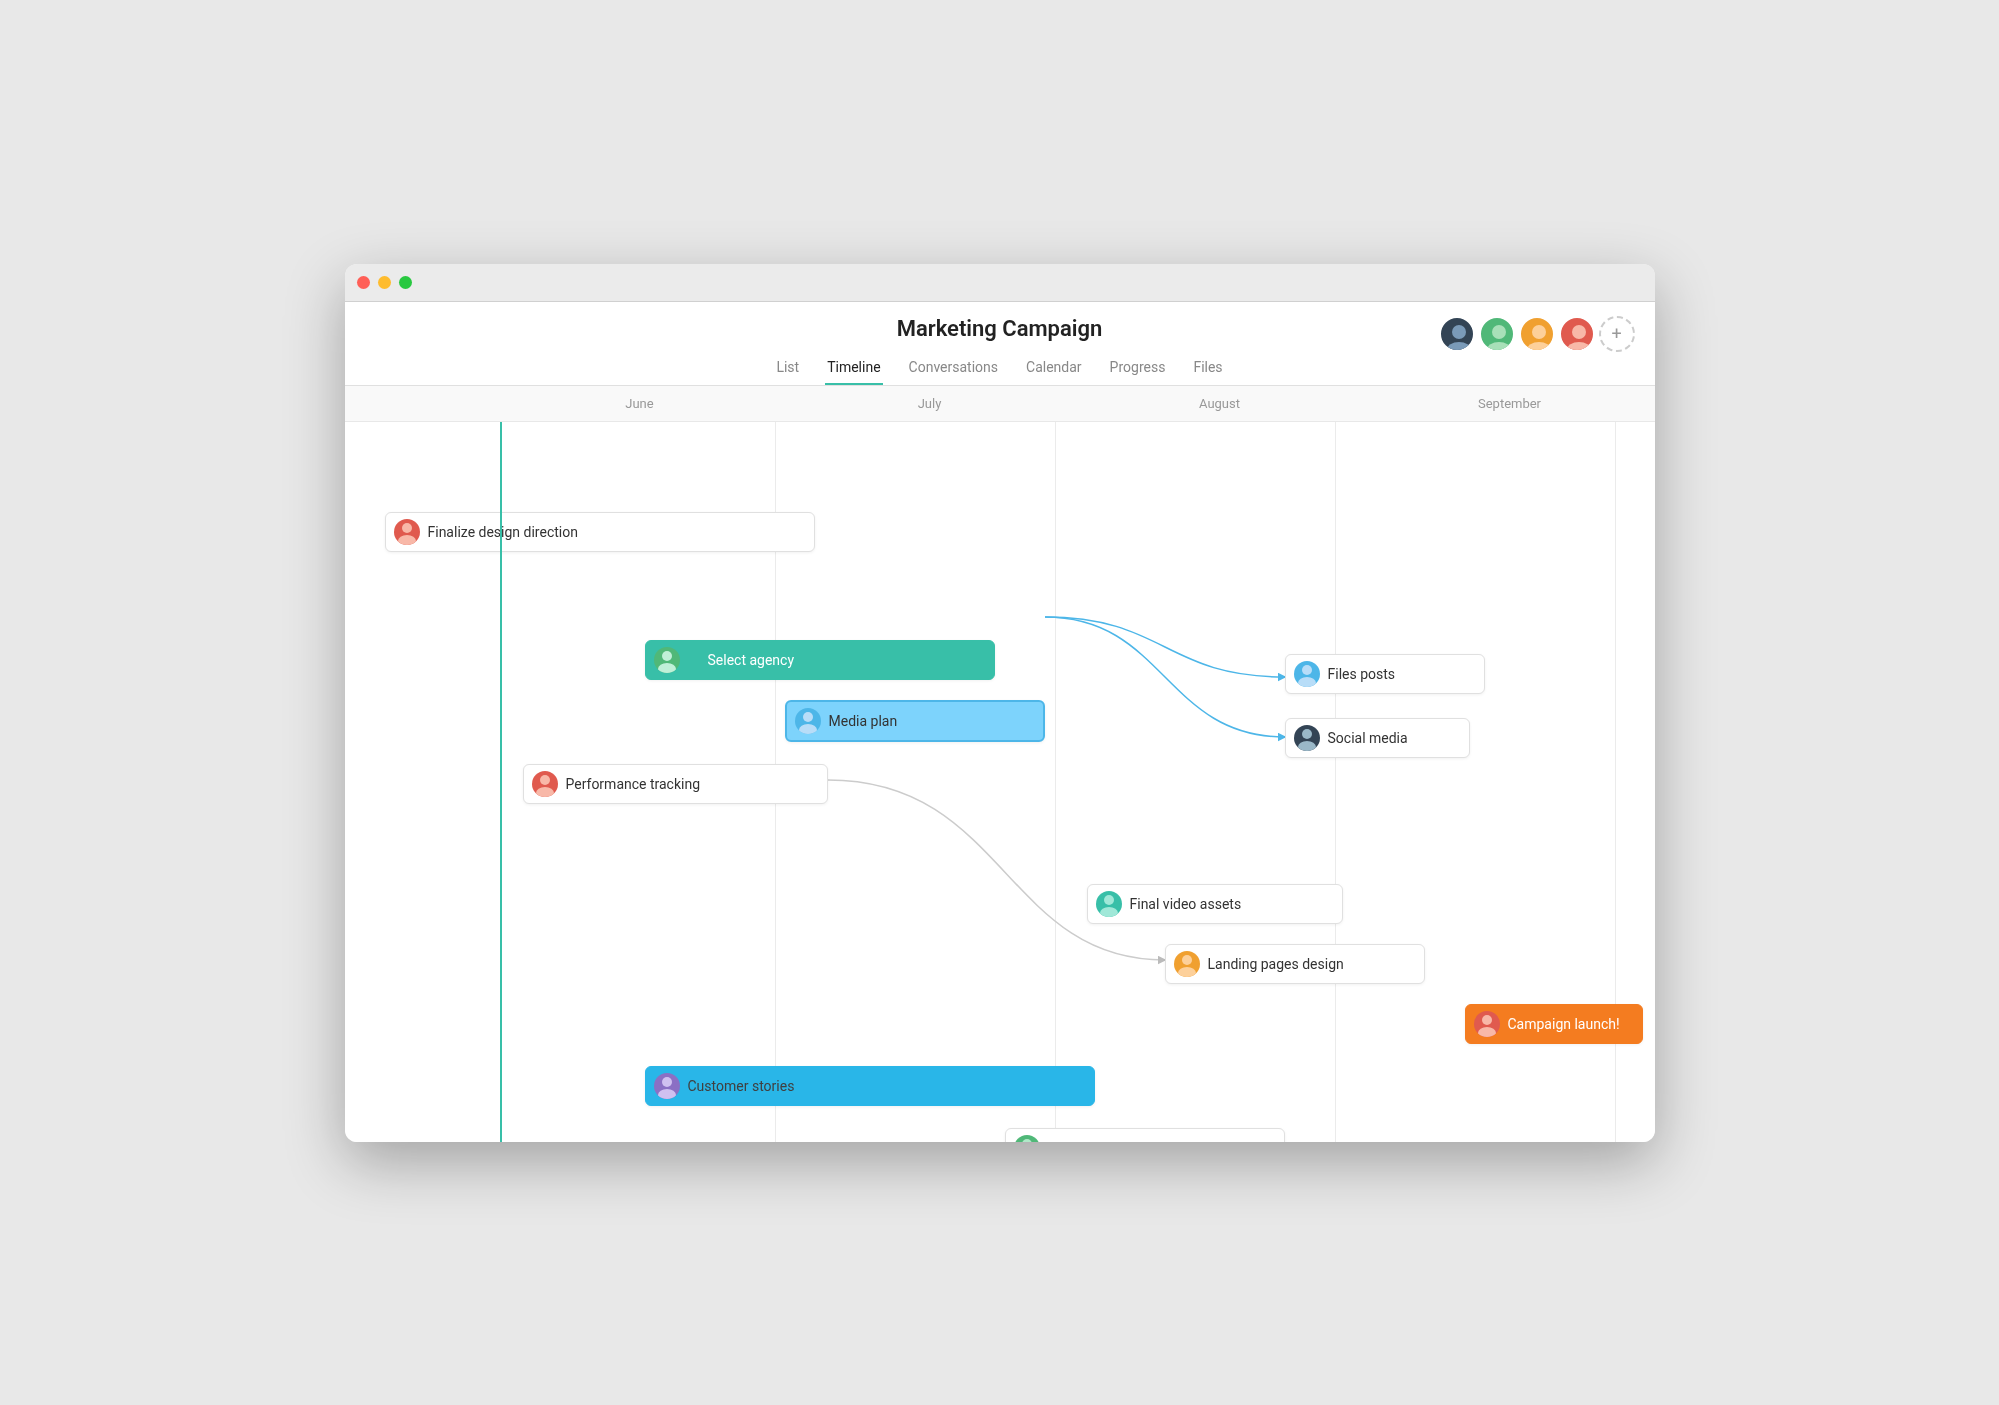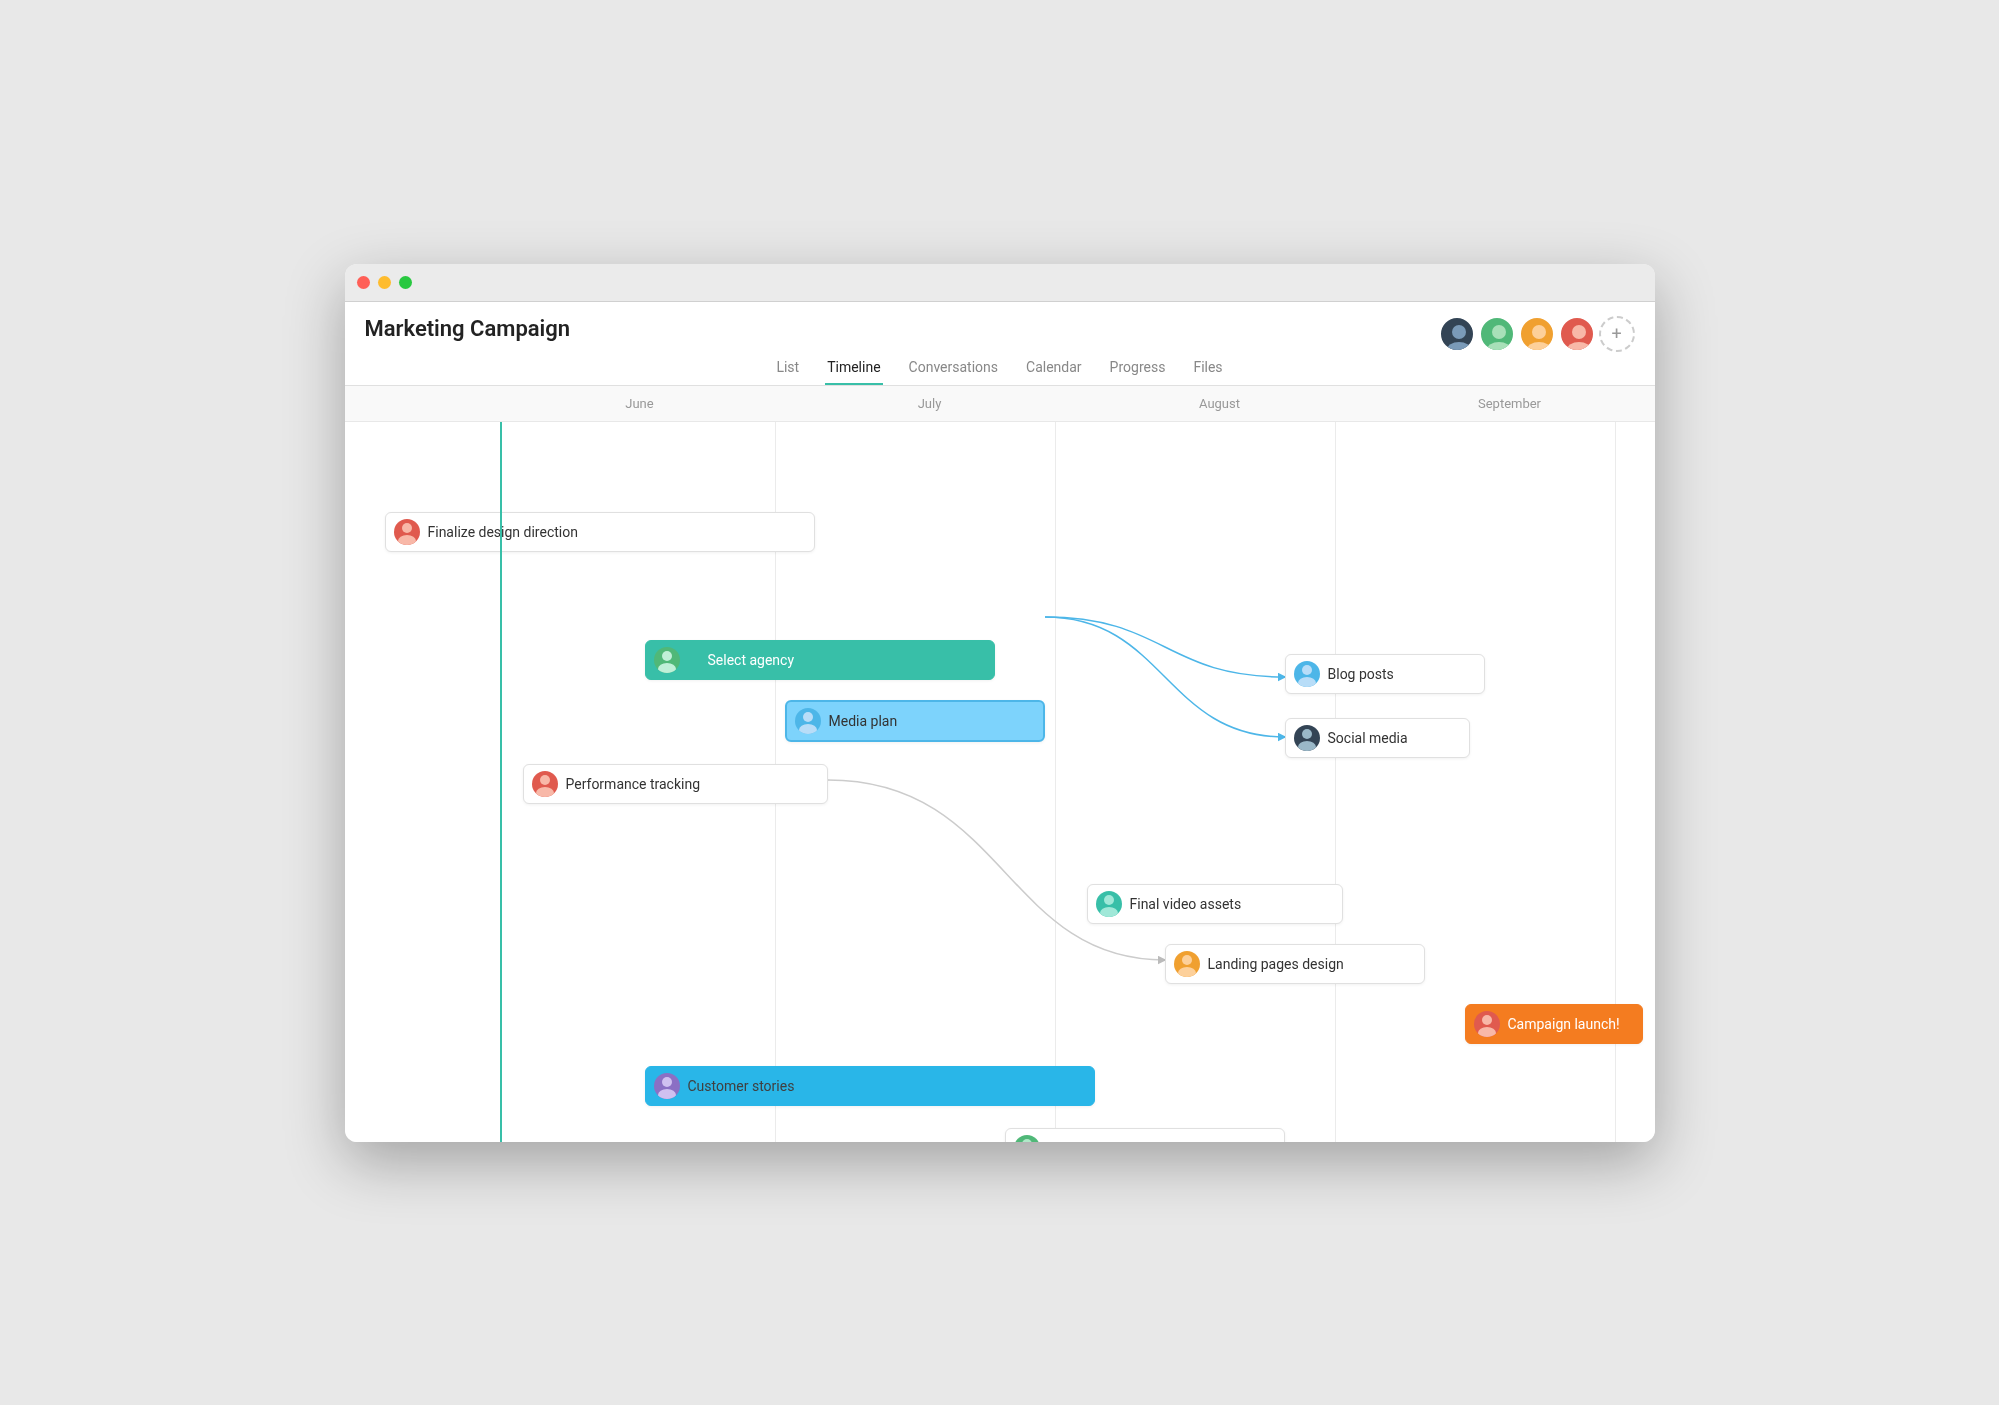--- a/index.html
+++ b/index.html
@@ -43,20 +43,21 @@
       padding: 14px 0 0 0;
       display: flex;
       flex-direction: column;
       align-items: center;
       border-bottom: 1px solid #e0e0e0;
     }
     .header-top {
       display: flex;
       align-items: center;
       width: 100%;
+      justify-content: center;
       position: relative;
       padding: 0 20px 10px 20px;
     }
     .project-title {
       font-size: 22px;
       font-weight: 600;
       color: #222;
     }
     .avatars {
       position: absolute;
@@ -340,21 +341,21 @@
         <span>Performance tracking</span>
       </div>
 
       <div class="task" style="left: 940px; top: 232px; width: 200px;">
         <div class="task-avatar av-blue">
           <svg width="26" height="26" viewBox="0 0 26 26">
               <circle cx="13" cy="9" r="5" fill="#b8ddf8"></circle>
               <ellipse cx="13" cy="22" rx="9" ry="6" fill="#b8ddf8"></ellipse>
             </svg>
         </div>
-        <span>Blog posts</span>
+        <span>Files posts</span>
       </div>
 
       <div class="task" style="left: 940px; top: 296px; width: 185px;">
         <div class="task-avatar av-dark">
           <svg width="26" height="26" viewBox="0 0 26 26">
               <circle cx="13" cy="9" r="5" fill="#9ab8c8"></circle>
               <ellipse cx="13" cy="22" rx="9" ry="6" fill="#9ab8c8"></ellipse>
             </svg>
         </div>
         <span>Social media</span>

